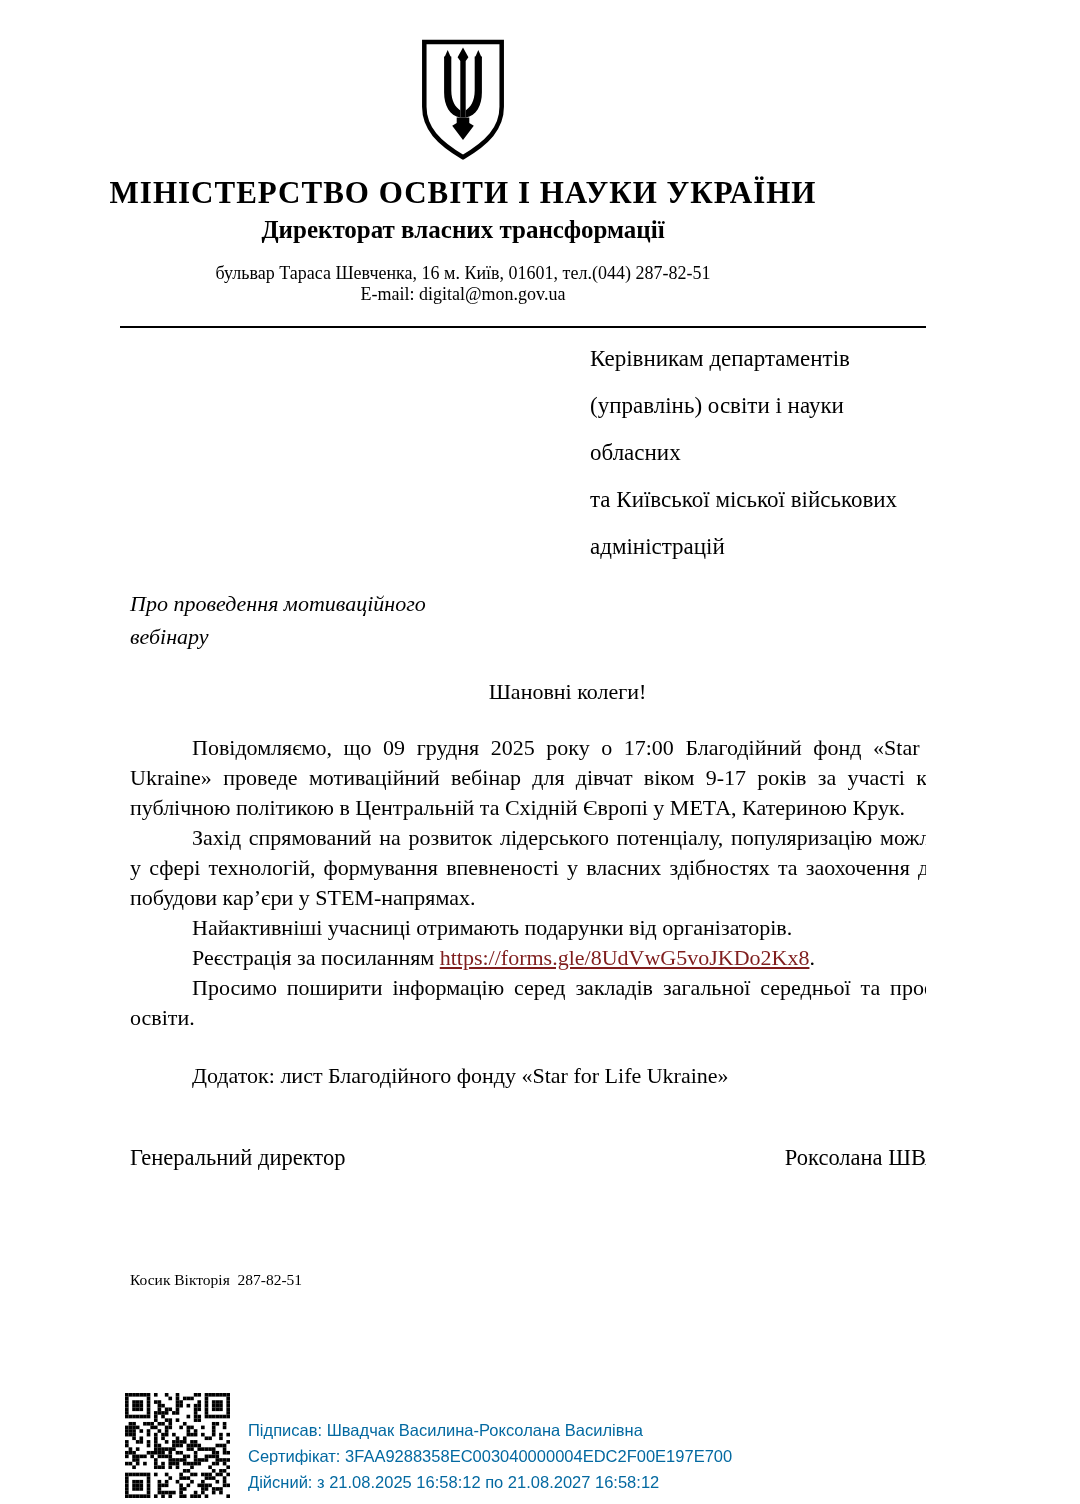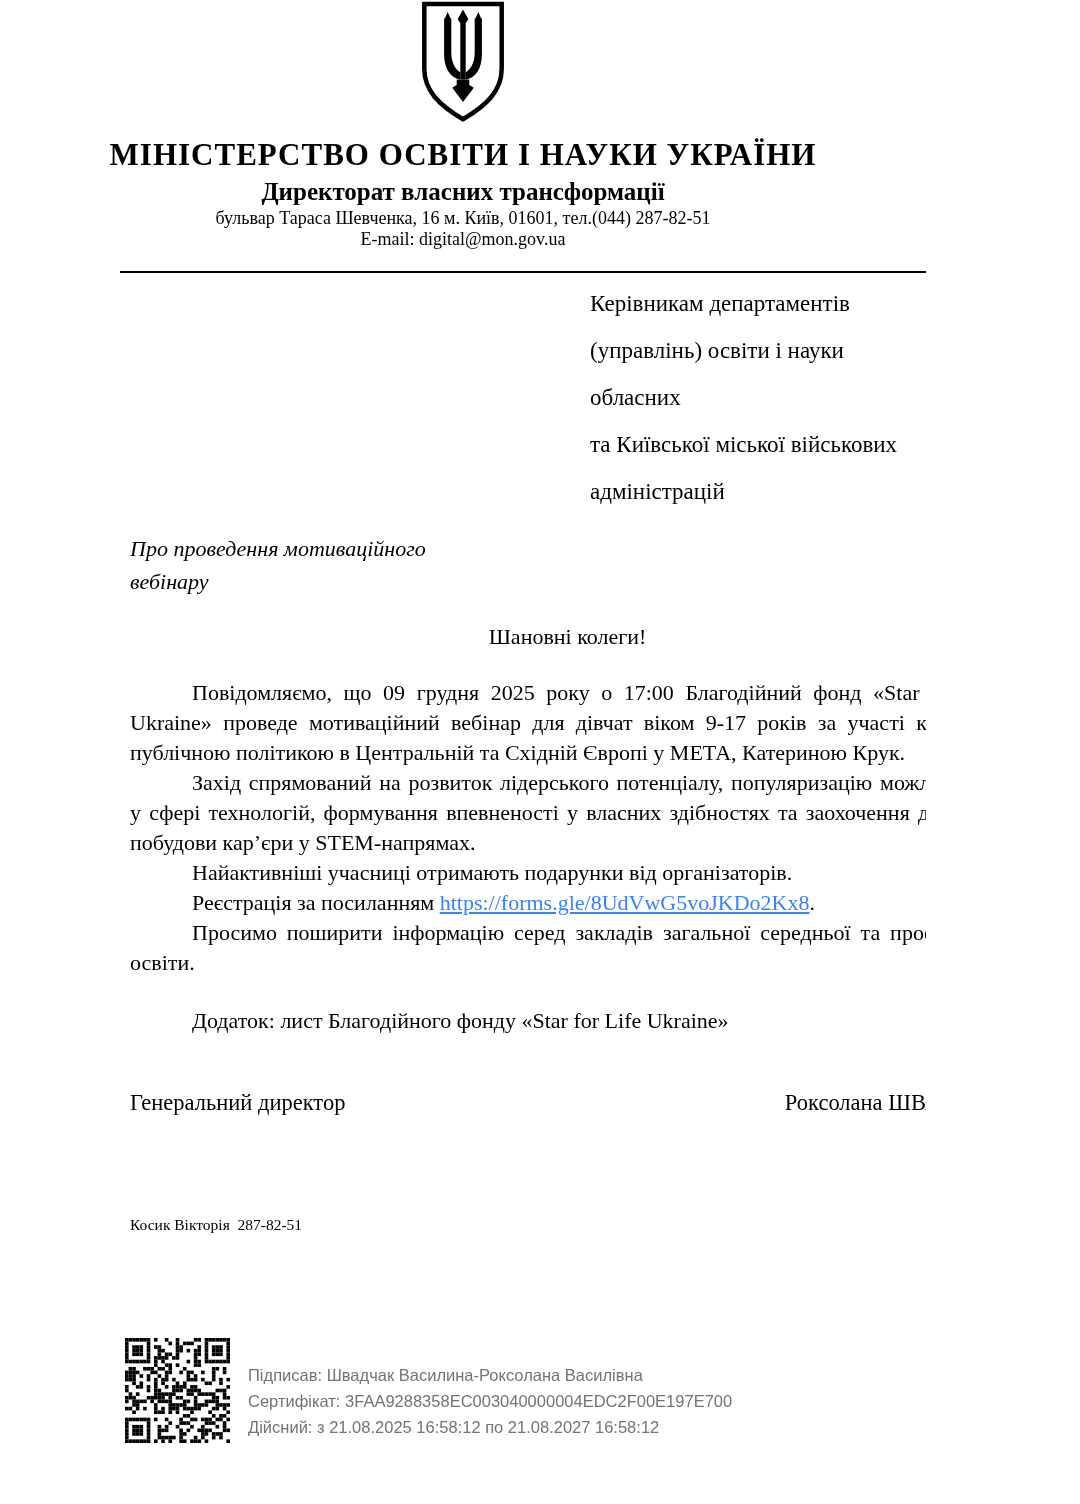--- a/index.html
+++ b/index.html
@@ -4,33 +4,34 @@
 <style>
   html,body{margin:0;padding:0;background:#ffffff;}
   .page{
     position:relative;
     width:926px;height:1504px;
     background:#ffffff;
     overflow:hidden;
     color:#000;
     font-family:"Liberation Serif","DejaVu Serif",serif;
     box-sizing:border-box;
+    padding-top:38px;
   }
   
   .letterhead{text-align:center;}
   .emblem{height:125px;display:flex;justify-content:center;}
   .ministry-title{
     margin:12px 0 0 0;
     font-size:31px;font-weight:bold;letter-spacing:1px;
   }
   .directorate{
     margin:5px 0 0 0;
     font-size:25px;font-weight:bold;
   }
-  .hq-line{font-size:18px;line-height:21px;margin-top:2px;}
+  .hq-line{font-size:18px;line-height:21px;margin-top:19px;}
   .hq-line.email{margin-top:0;}
   .divider{
     margin:21px 0 0 120px;
     width:845px;height:0;
     border-top:2px solid #000;
   }
   
   .addressee{
     margin:7px 0 0 590px;
     font-size:23px;line-height:47px;
@@ -46,21 +47,21 @@
     text-align:center;font-size:22px;line-height:30px;
   }
   
   .body-text{
     margin:26px 0 0 130px;width:875px;
     font-size:22px;line-height:30px;text-align:justify;
   }
   .body-text p{margin:0;text-indent:62px;}
   .body-text p.no-justify{text-align:left;}
   .attachment{margin-top:28px !important;text-align:left;}
-  a.link{color:#3b82f6;text-decoration:underline;cursor:pointer;}
+  a.link{color:#7f1d1d;text-decoration:underline;cursor:pointer;}
   
   .signature{
     margin:54px 0 4px 130px;width:872px;
     display:flex;justify-content:space-between;
     font-size:22.5px;
   }
   .executor{
     margin:100px 0 8px 130px;
     font-size:15.5px;
   }
@@ -70,21 +71,21 @@
     display:flex;align-items:flex-start;
   }
   .qr{width:105px;height:105px;}
   .stamp-text{
     margin-left:18px;
     font-family:"Liberation Sans","DejaVu Sans",sans-serif;
     padding-top:4px;
   }
   .doc-num{font-size:19px;}
   .doc-num b{font-weight:bold;}
-  .cert-lines{margin-top:20px;font-size:16.5px;line-height:26px;color:#737373;}
+  .cert-lines{margin-top:20px;font-size:16.5px;line-height:26px;color:#0369a1;}
   
   .page-indicator{
     position:absolute;left:988px;top:1481px;
     font-family:"Liberation Sans","DejaVu Sans",sans-serif;
     font-size:30px;color:#9b9b9b;
   }
 </style>
 </head>
 <body>
 

